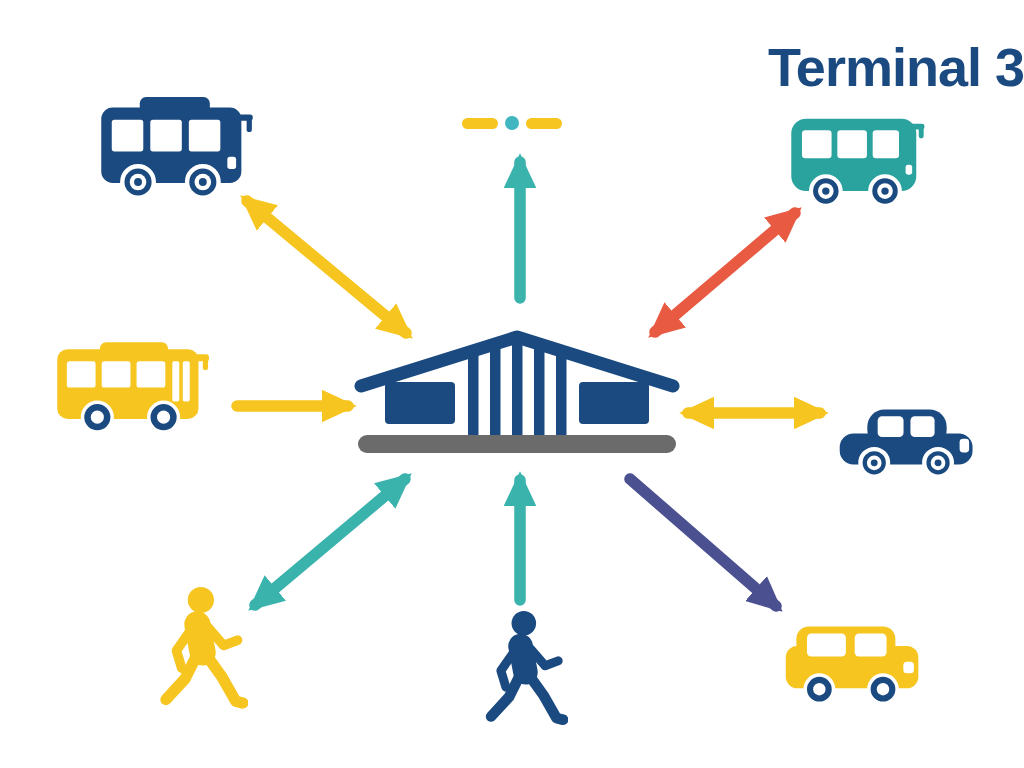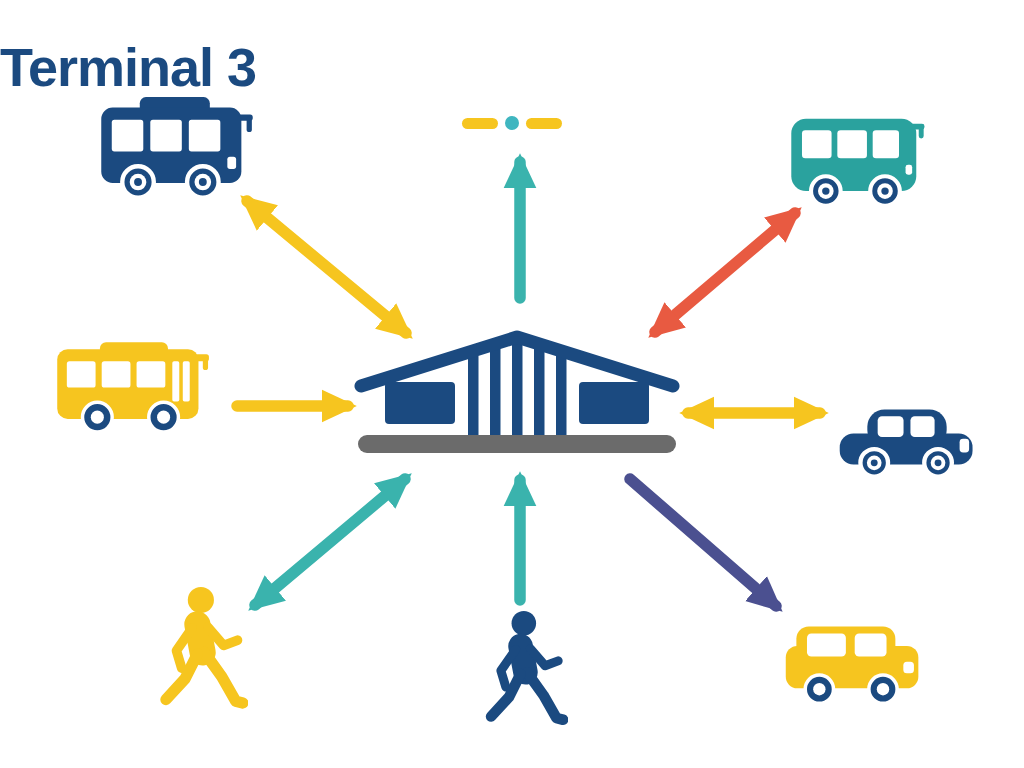--- a/index.html
+++ b/index.html
@@ -2,21 +2,21 @@
 <html style="--navy: #1b4a80; --teal: #3ab3ad; --teal_bus: #2aa29e; --yellow: #f6c51f; --red: #e85a41; --purple: #4b5090; --gray: #6b6b6b; --divider_dot: #3fb6c0; --background: #ffffff;"><head>
 <meta charset="utf-8">
 <style>
   html,body{margin:0;padding:0;background:#fff;}
   .canvas{
     position:relative;width:1024px;height:768px;margin:0 auto;
     background:var(--background,#fff);overflow:hidden;
     font-family:"Liberation Sans", sans-serif;
   }
   .title{
-    position:absolute;left:0;top:36px;width:1024px;text-align:left;
+    position:absolute;left:0;top:36px;width:1024px;text-align:right;
     font-size:54px;font-weight:800;letter-spacing:-1px;
     color:var(--navy,#1b4a80);margin:0;
   }
   .divider{
     position:absolute;left:0;top:116px;width:1024px;
     display:flex;justify-content:center;align-items:center;gap:7px;
   }
   .divider .bar{width:36px;height:11px;border-radius:6px;background:var(--yellow,#f6c51f);display:inline-block;}
   .divider .dot{width:14px;height:14px;border-radius:50%;background:var(--divider_dot,#3fb6c0);display:inline-block;}
   .layer{position:absolute;left:0;top:0;pointer-events:none;}

